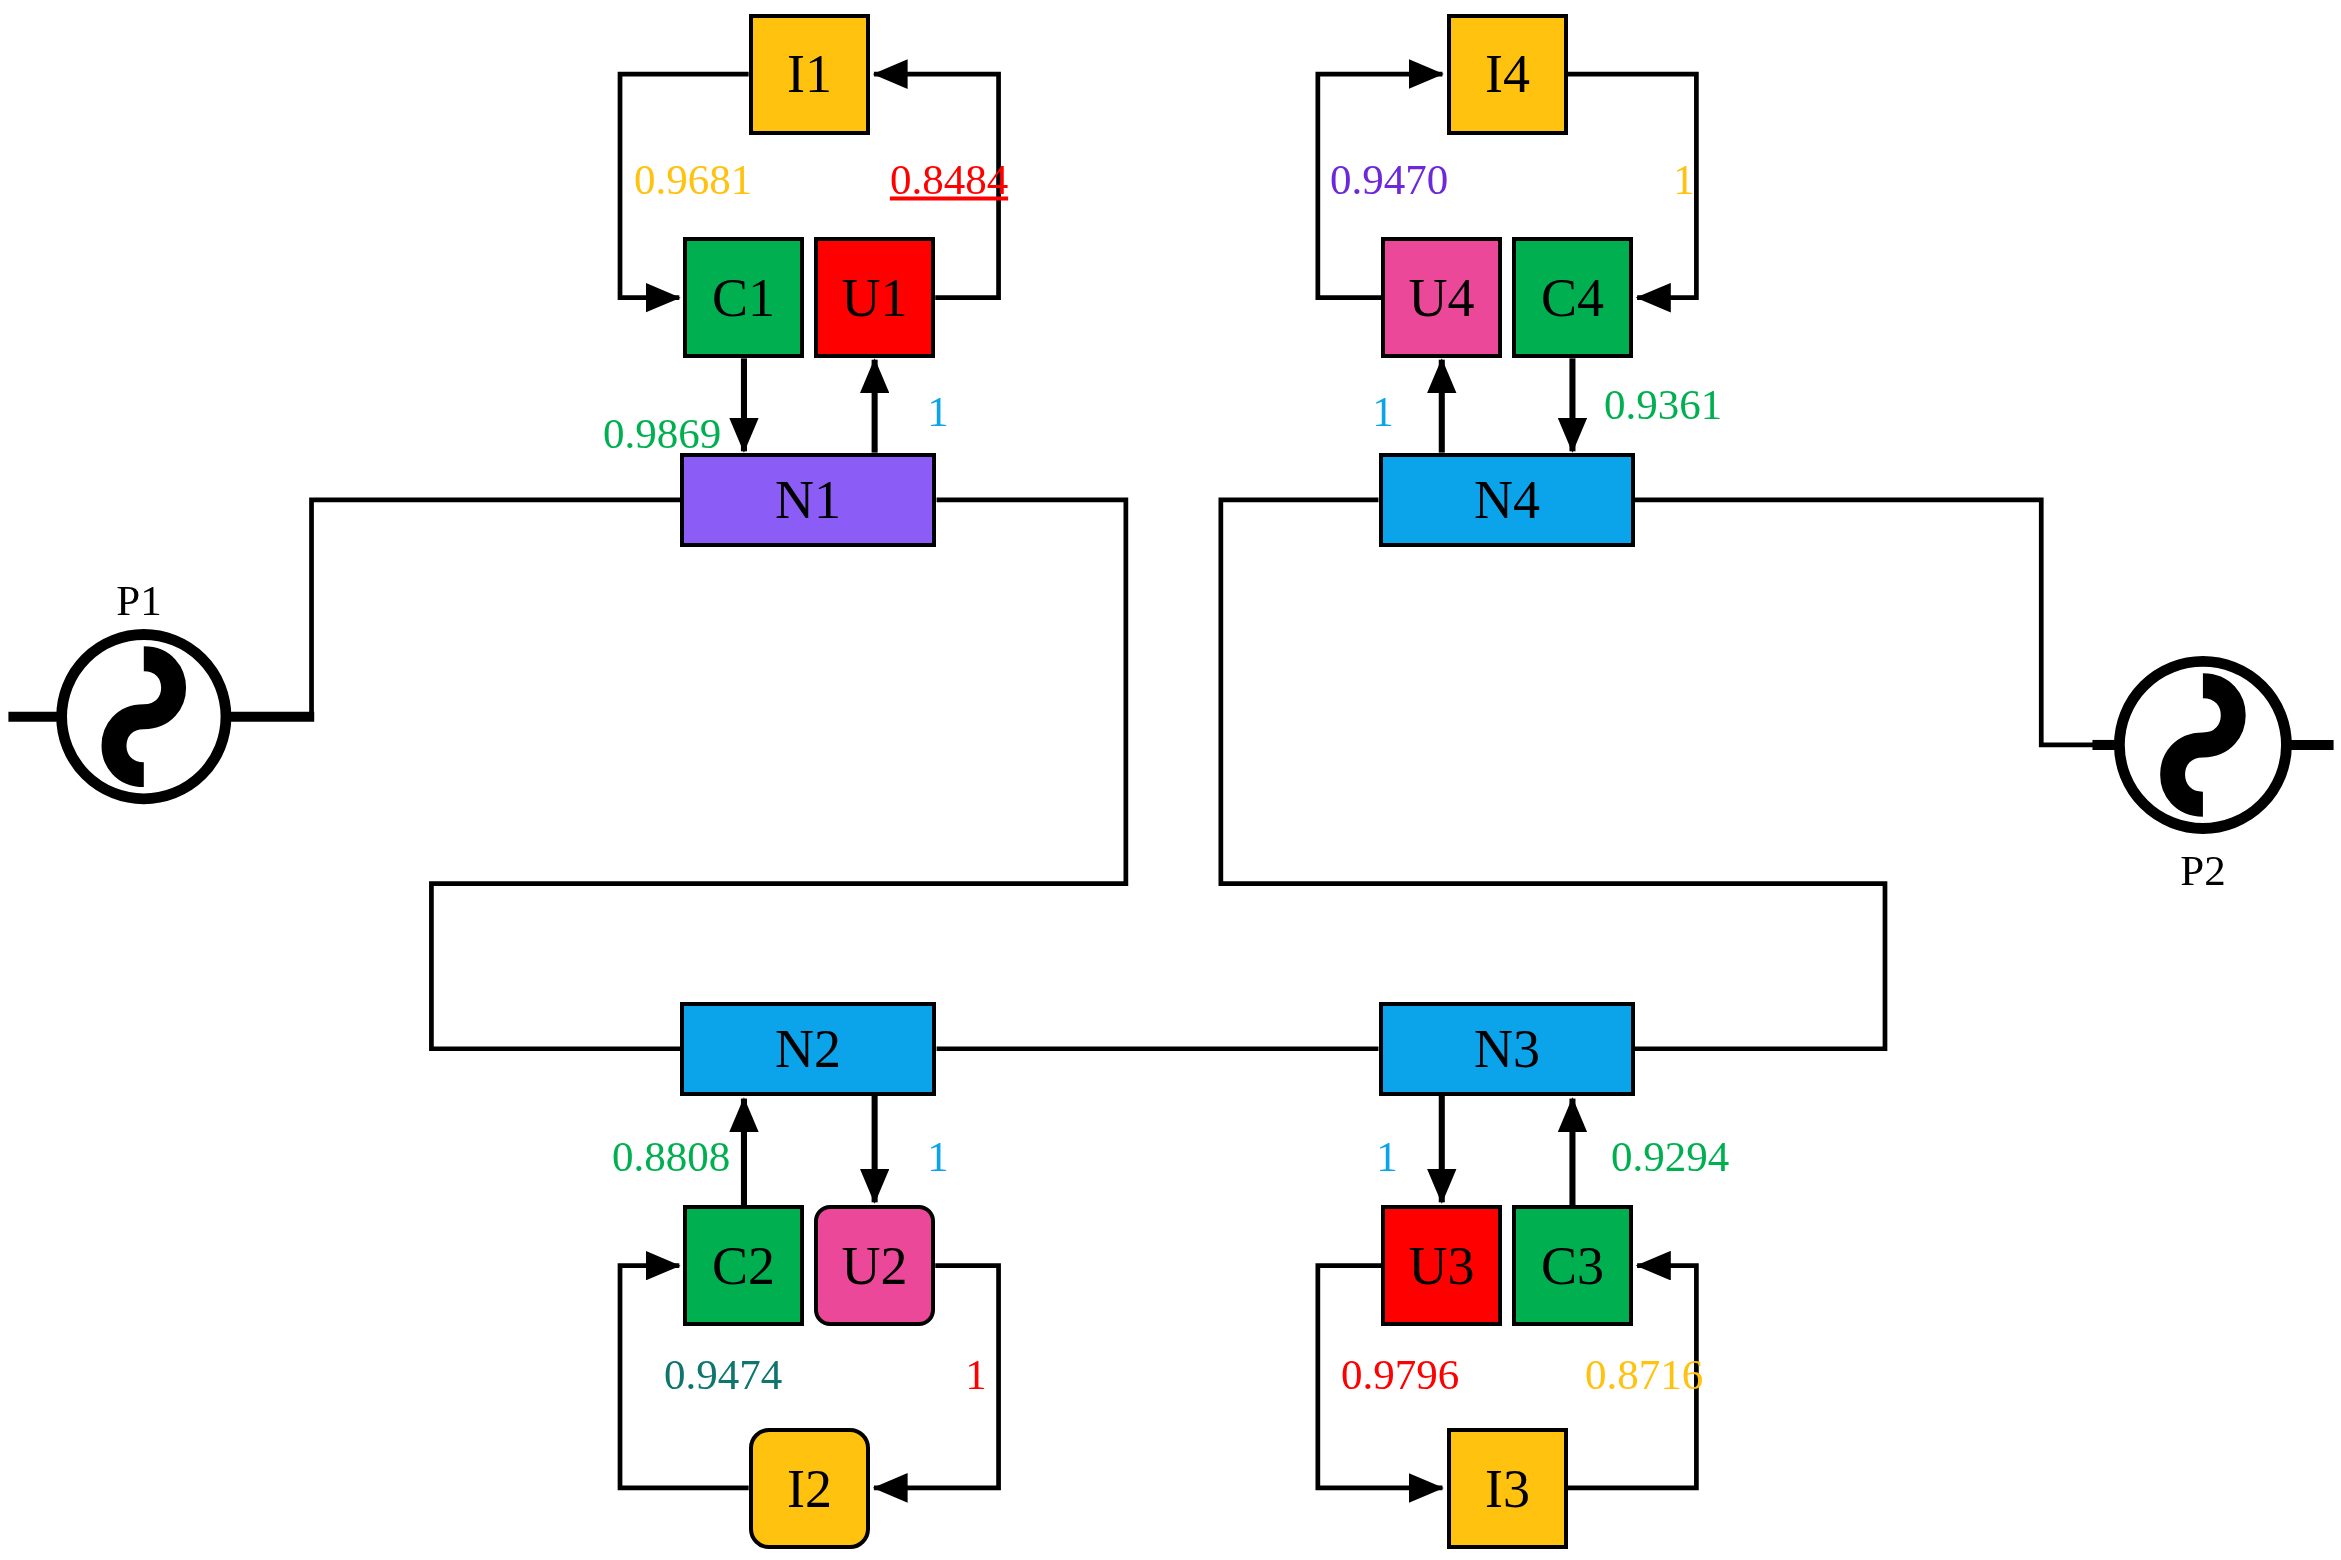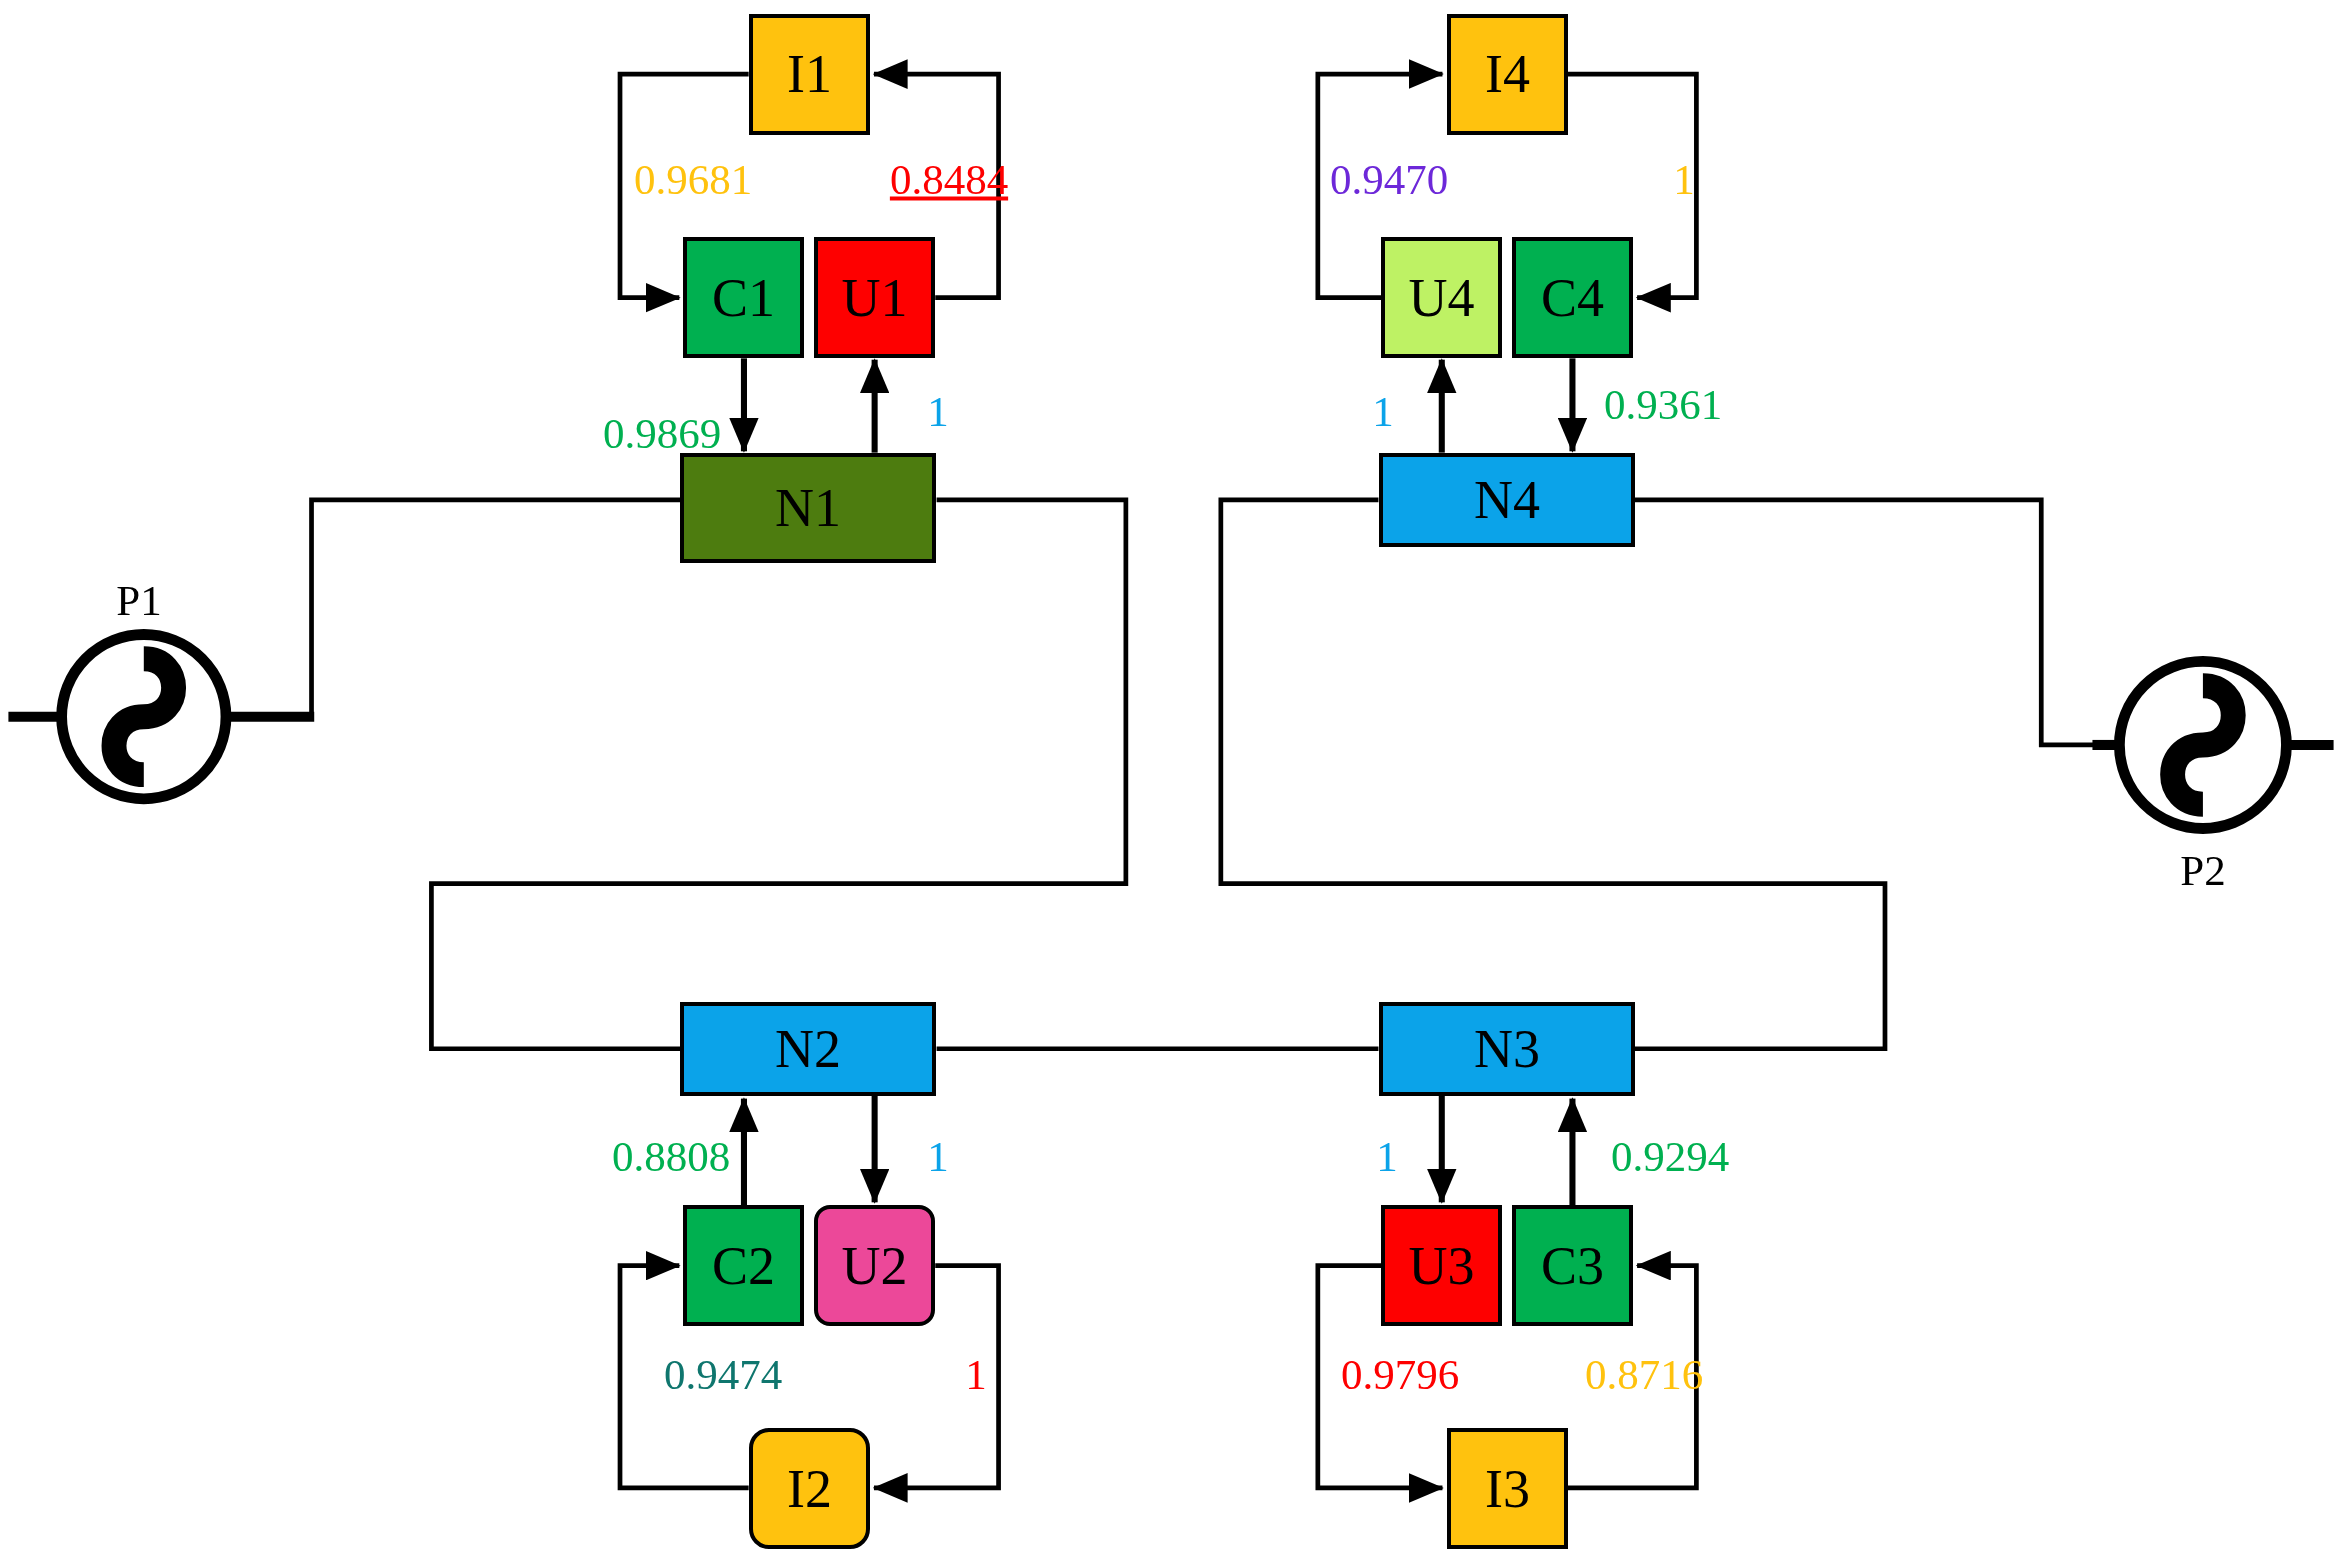--- a/index.html
+++ b/index.html
@@ -87,28 +87,28 @@
 
   <div class="node" style="left: 749px; top: 13.5px; width: 121px; height: 121px; background: rgb(255, 194, 14);">
     <span>I1</span>
   </div>
   <div class="node" style="left: 683px; top: 237px; width: 121px; height: 121px; background: rgb(0, 176, 80);">
     <span>C1</span>
   </div>
   <div class="node" style="left: 814px; top: 237px; width: 121px; height: 121px; background: rgb(254, 0, 0);">
     <span>U1</span>
   </div>
-  <div class="node" style="left: 680px; top: 453px; width: 256px; height: 110px; background: #4d7c0f; text-align: center;">
+  <div class="node" style="left: 680px; top: 453px; width: 256px; height: 94px; background: #8b5cf6; text-align: center;">
     <span>N1</span>
   </div>
 
   <div class="node" style="left: 1447px; top: 13.5px; width: 121px; height: 121px; background: rgb(255, 194, 14);">
     <span>I4</span>
   </div>
-  <div class="node" style="left: 1381px; top: 237px; width: 121px; height: 121px; background: #bef264; text-align: right;">
+  <div class="node" style="left: 1381px; top: 237px; width: 121px; height: 121px; background: #ec4899; text-align: right;">
     <span>U4</span>
   </div>
   <div class="node" style="left: 1512px; top: 237px; width: 121px; height: 121px; background: rgb(0, 176, 80);">
     <span>C4</span>
   </div>
   <div class="node" style="left: 1379px; top: 453px; width: 256px; height: 94px; background: rgb(11, 163, 233);">
     <span>N4</span>
   </div>
 
   <div class="node" style="left: 680px; top: 1002px; width: 256px; height: 94px; background: rgb(11, 163, 233);">

